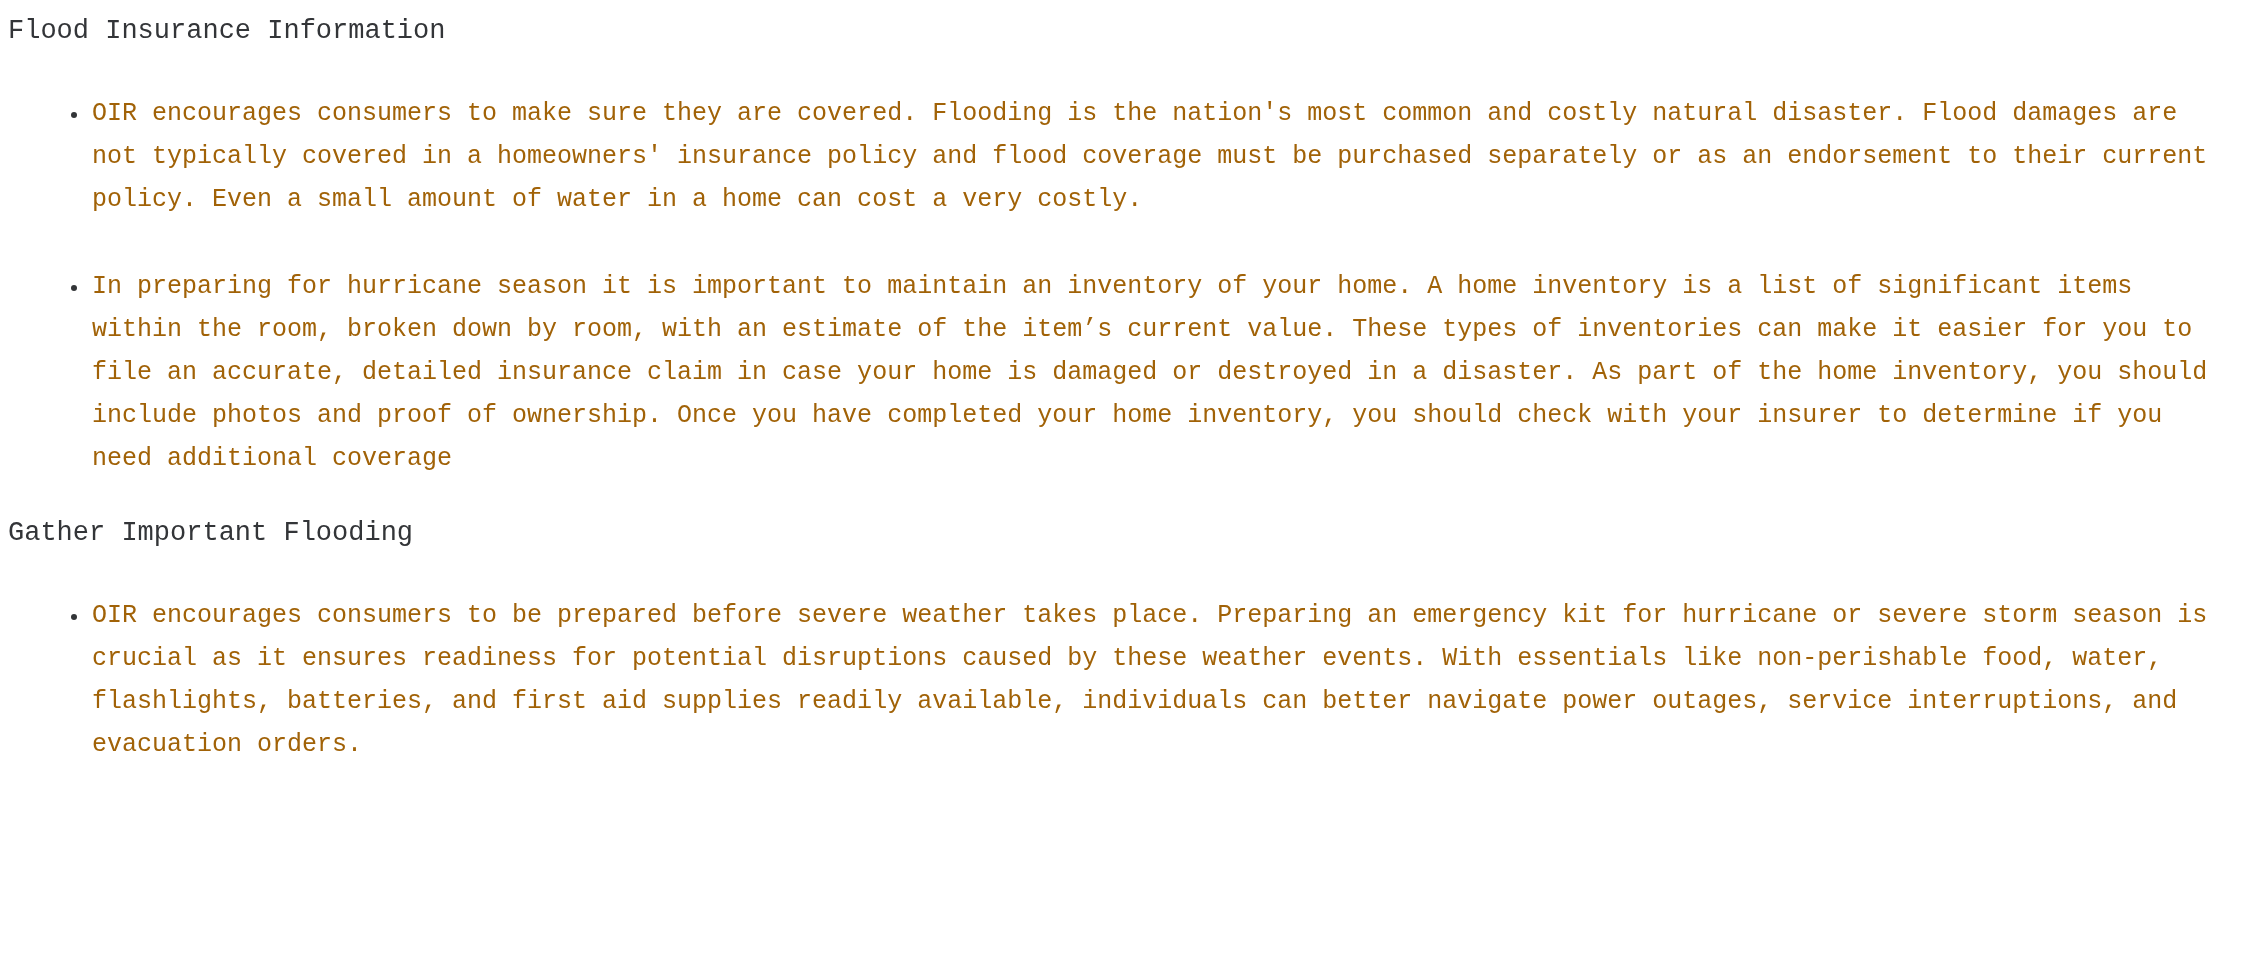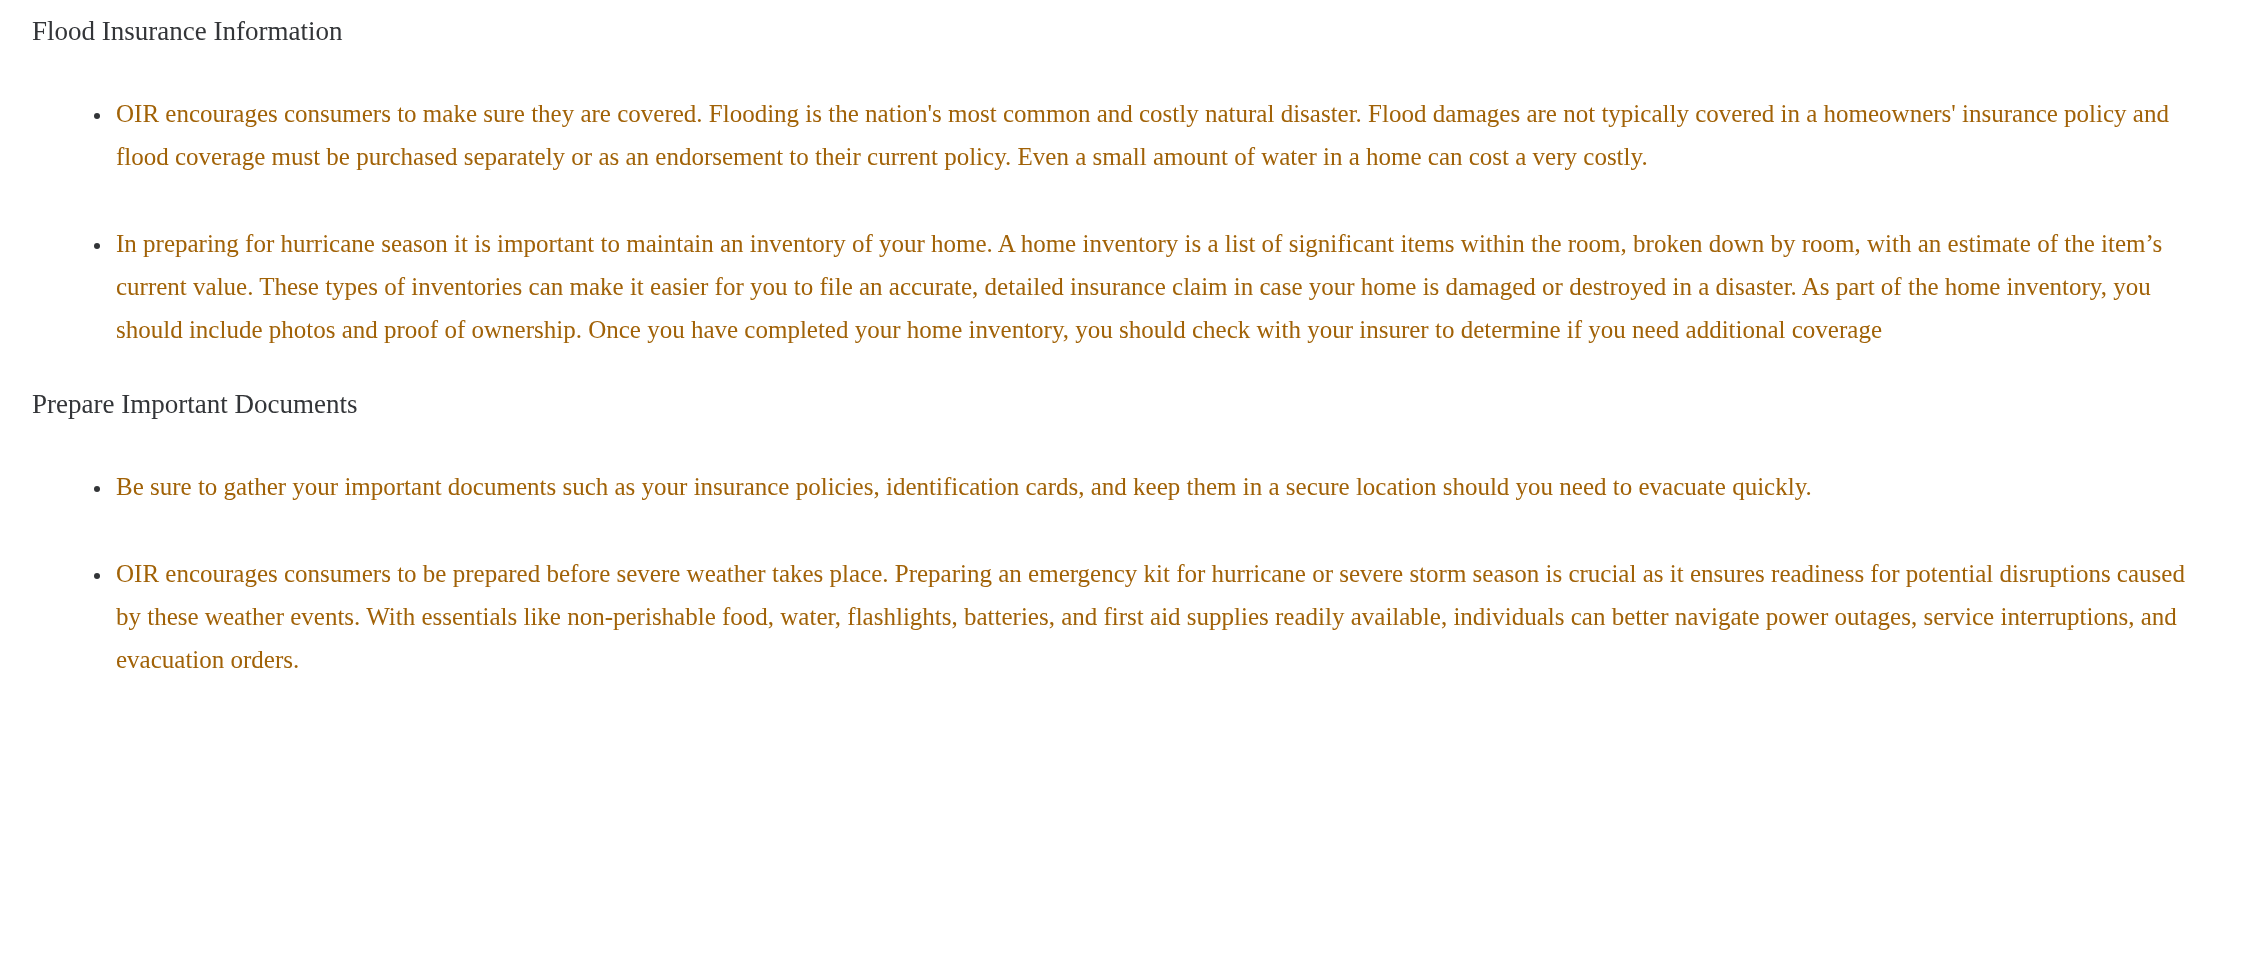--- a/index.html
+++ b/index.html
@@ -5,24 +5,24 @@
   html, body {
     margin: 0;
     padding: 0;
     background: #ffffff;
   }
   .page {
     position: relative;
     width: 2242px;
     height: 980px;
     box-sizing: border-box;
-    padding: 14px 28px 0 32px;
+    padding: 14px 28px 0 8px;
     background: #ffffff;
     overflow: hidden;
-    font-family: Liberation Serif, serif;
+    font-family: Liberation Mono, monospace;
     color: #333538;
   }
   .section-heading {
     font-size: 27px;
     font-weight: 400;
     line-height: 34px;
     margin: 0;
     padding: 0;
     color: #333538;
   }
@@ -49,22 +49,19 @@
 
   <h3 class="section-heading">Flood Insurance Information</h3>
   <ul class="bullet-list">
     <li>OIR encourages consumers to make sure they are covered. Flooding is the nation's most common and costly natural disaster. Flood damages are not typically covered in a homeowners' insurance policy and flood coverage must be purchased separately or as an endorsement to their current policy. Even a small amount of water in a home can cost a very costly.</li>
   </ul>
 
   <ul class="bullet-list">
     <li>In preparing for hurricane season it is important to maintain an inventory of your home. A home inventory is a list of significant items within the room, broken down by room, with an estimate of the item’s current value. These types of inventories can make it easier for you to file an accurate, detailed insurance claim in case your home is damaged or destroyed in a disaster. As part of the home inventory, you should include photos and proof of ownership. Once you have completed your home inventory, you should check with your insurer to determine if you need additional coverage</li>
   </ul>
 
-  <h3 class="section-heading">Prepare Important Documents</h3>
-  <ul class="bullet-list">
-    <li>Be sure to gather your important documents such as your insurance policies, identification cards, and keep them in a secure location should you need to evacuate quickly.</li>
-  </ul>
+  <h3 class="section-heading">Gather Important Flooding</h3>
 
   <ul class="bullet-list">
     <li>OIR encourages consumers to be prepared before severe weather takes place. Preparing an emergency kit for hurricane or severe storm season is crucial as it ensures readiness for potential disruptions caused by these weather events. With essentials like non-perishable food, water, flashlights, batteries, and first aid supplies readily available, individuals can better navigate power outages, service interruptions, and evacuation orders.</li>
   </ul>
 
 </div>
 
 </body></html>

